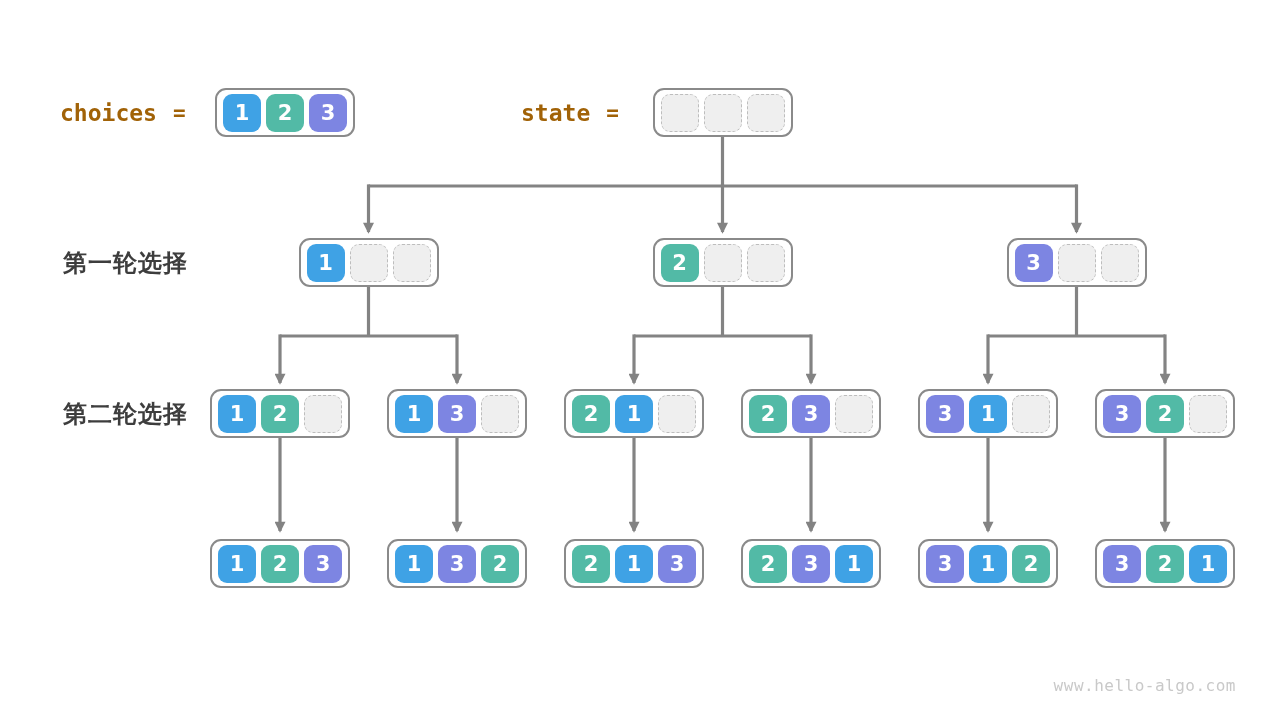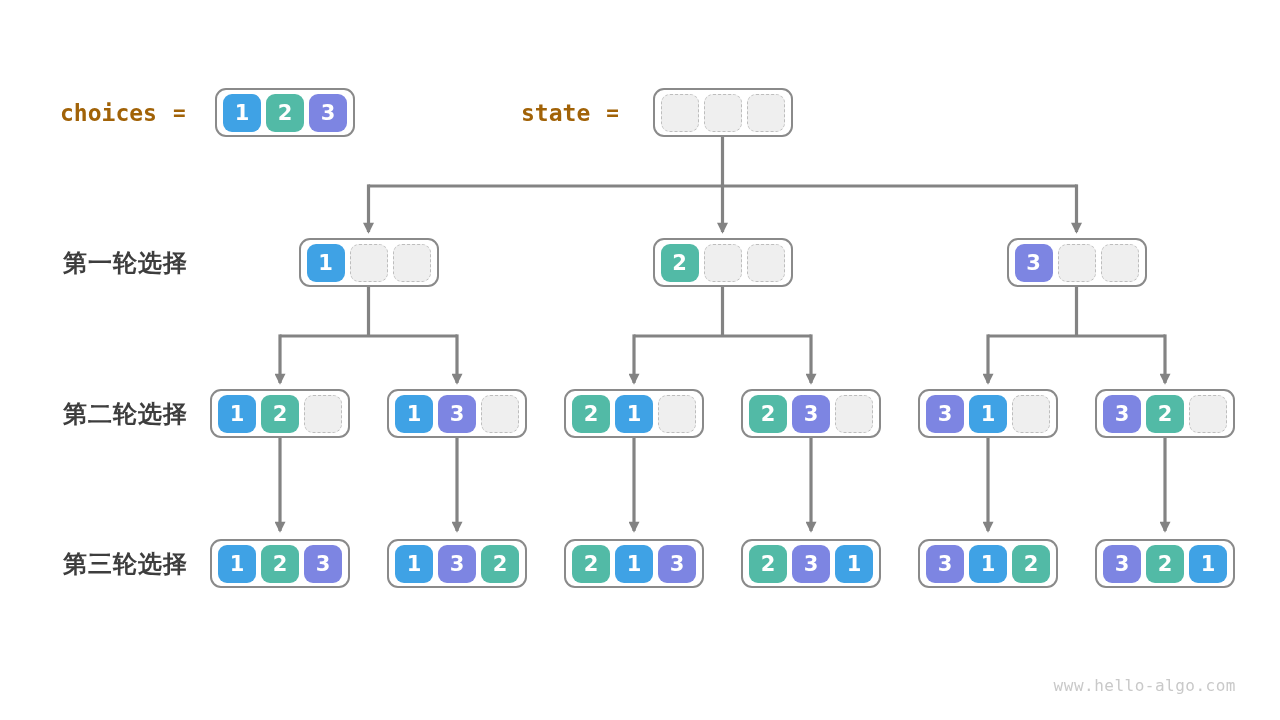--- a/index.html
+++ b/index.html
@@ -89,21 +89,20 @@
     <span class="eq">=</span>
   </div>
 
   <div class="code-label lbl-state">
     <span>state</span>
     <span class="eq">=</span>
   </div>
 
   <div class="row-label rl-0">第一轮选择</div>
   <div class="row-label rl-1">第二轮选择</div>
-  <div class="row-label rl-2">第三轮选择</div>
 
   <div id="boxes">
       <div class="slot-box" style="left: 285px; top: 88px;">
         <div class="tile t1">1</div>
         <div class="tile t2">2</div>
         <div class="tile t3">3</div>
       </div>
       <div class="slot-box" style="left: 722.5px; top: 88px;">
         <div class="empty"></div>
         <div class="empty"></div>

